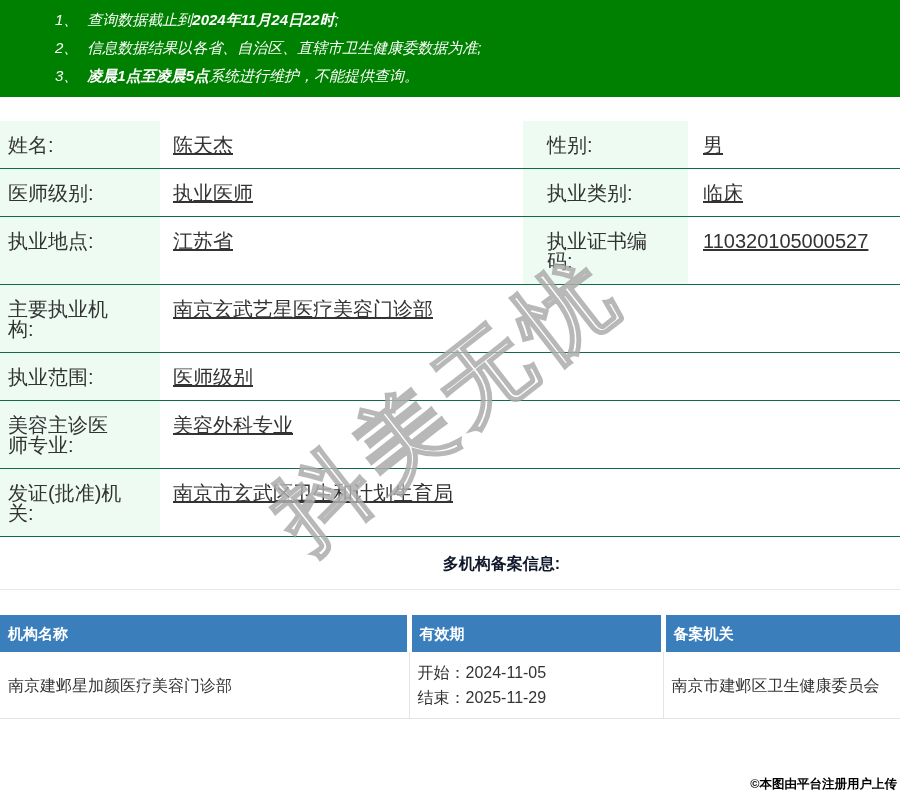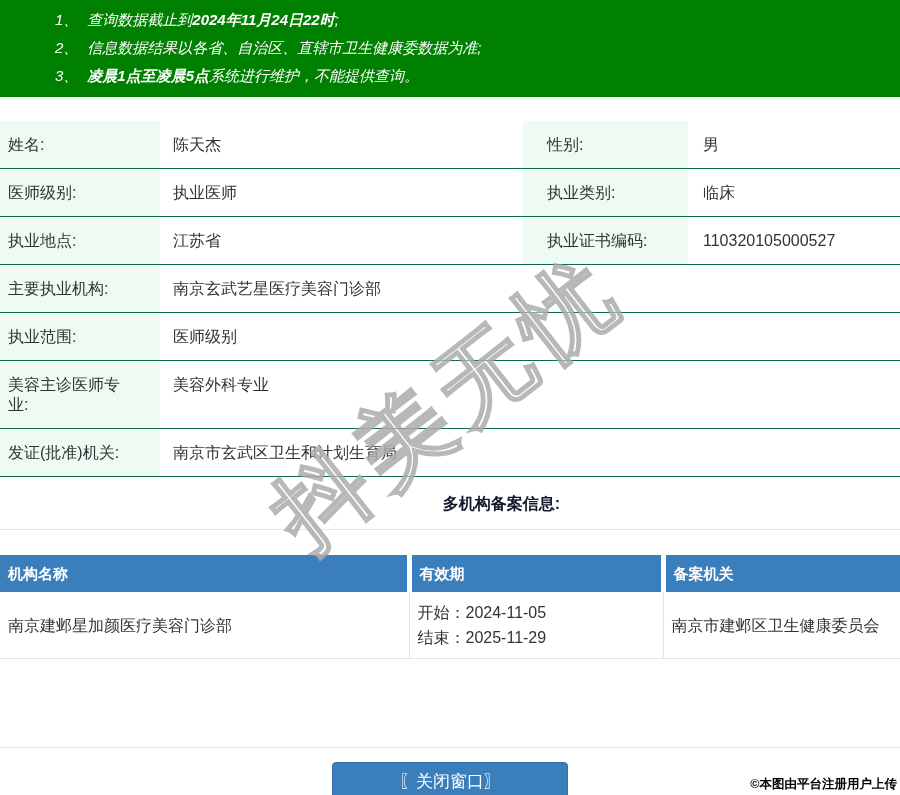--- a/index.html
+++ b/index.html
@@ -15,26 +15,26 @@
   }
   .notice-line{color:#fff;font-size:15px;line-height:28px;white-space:nowrap;font-style:italic;}
   .notice-line .num{margin-right:9px;}
   .notice-line b{font-weight:bold;}
   
   table.info{
     width:100%;border-collapse:collapse;table-layout:fixed;margin-top:24px;
   }
   table.info td{
     border-bottom:1px solid var(--row-border,#0f6b4a);
-    font-size:16px;vertical-align:top;
+    font-size:20px;vertical-align:top;
     padding:14px 8px 13px 8px;line-height:20px;
   }
   table.info td.lbl{background:var(--label-bg,#edfbf3);}
   table.info td.lbl .t{display:inline-block;max-width:118px;}
-  table.info td.val{padding-left:13px;}
+  table.info td.val{padding-left:13px;text-decoration:underline;}
   table.info td.val2{padding-left:15px;}
   table.info td.lbl2{padding-left:24px;margin-left:44px;}
   
   .section-title{
     padding-left:112px;text-align:center;
     font-weight:bold;font-size:16px;color:#0f172a;
     margin:17px 9px 14px 0;
   }
   .filing-section{border-top:1px solid var(--divider-gray,#e8e8e8);padding-top:25px;}
   table.filing{width:100%;border-collapse:collapse;table-layout:fixed;}

